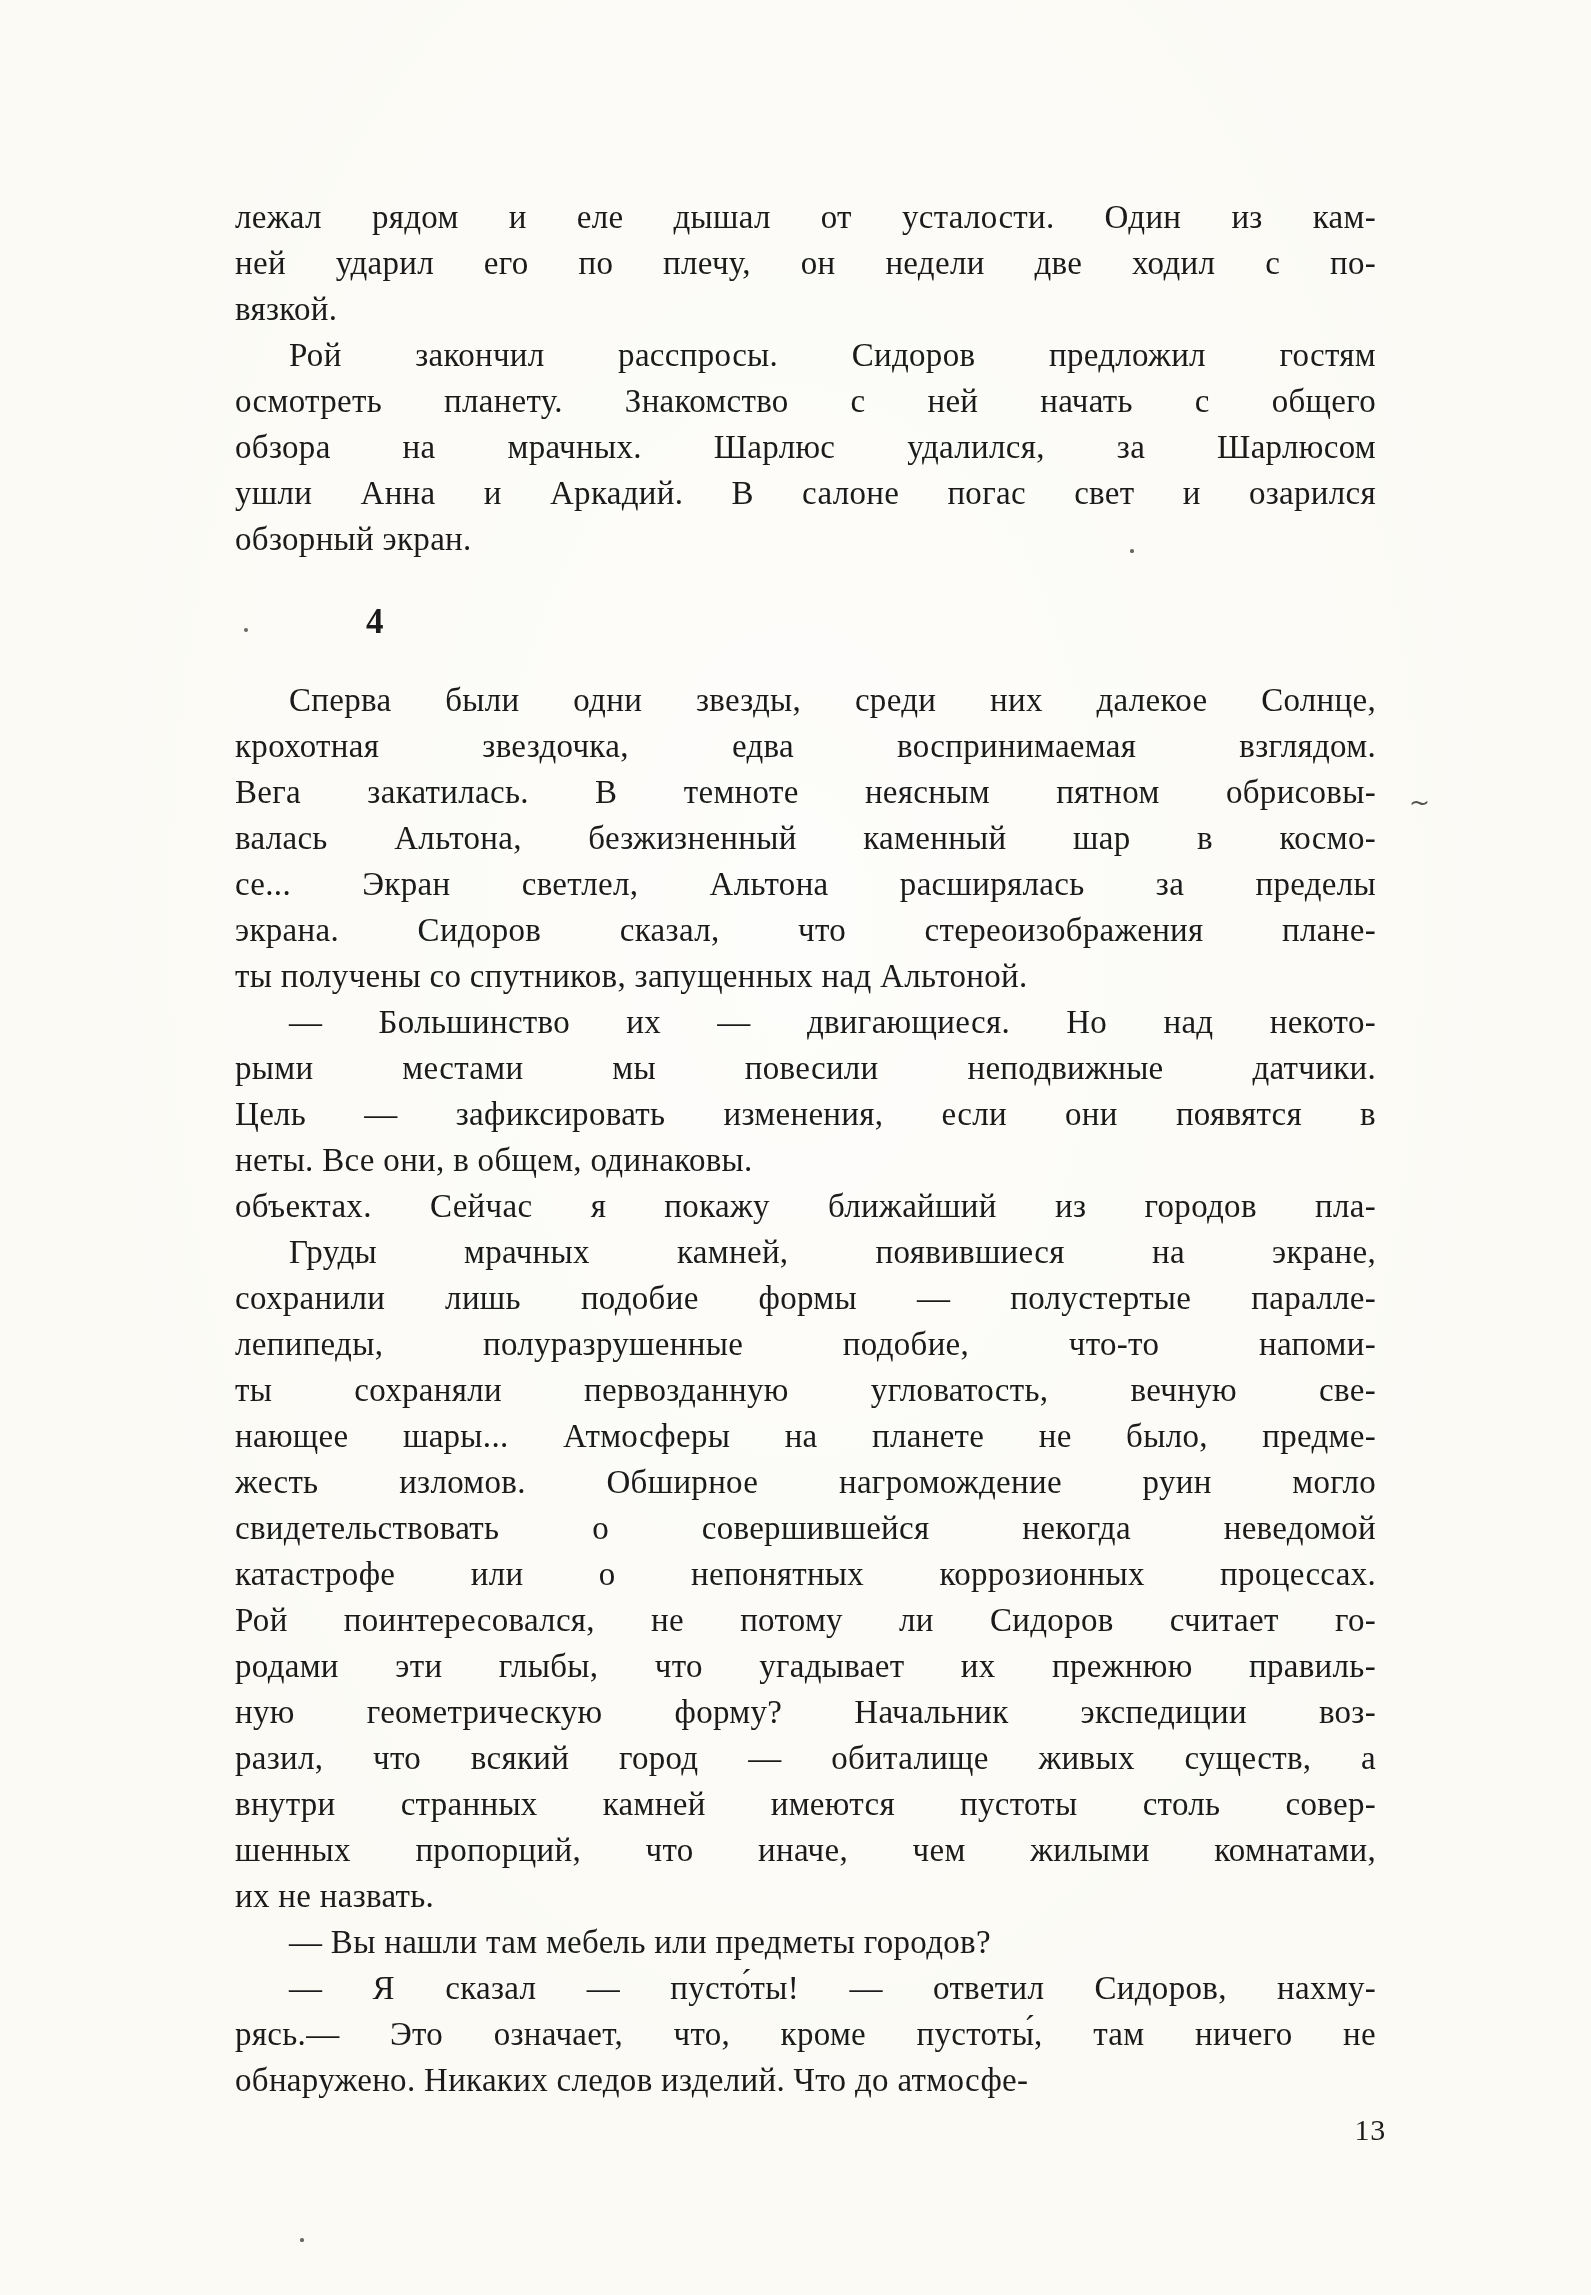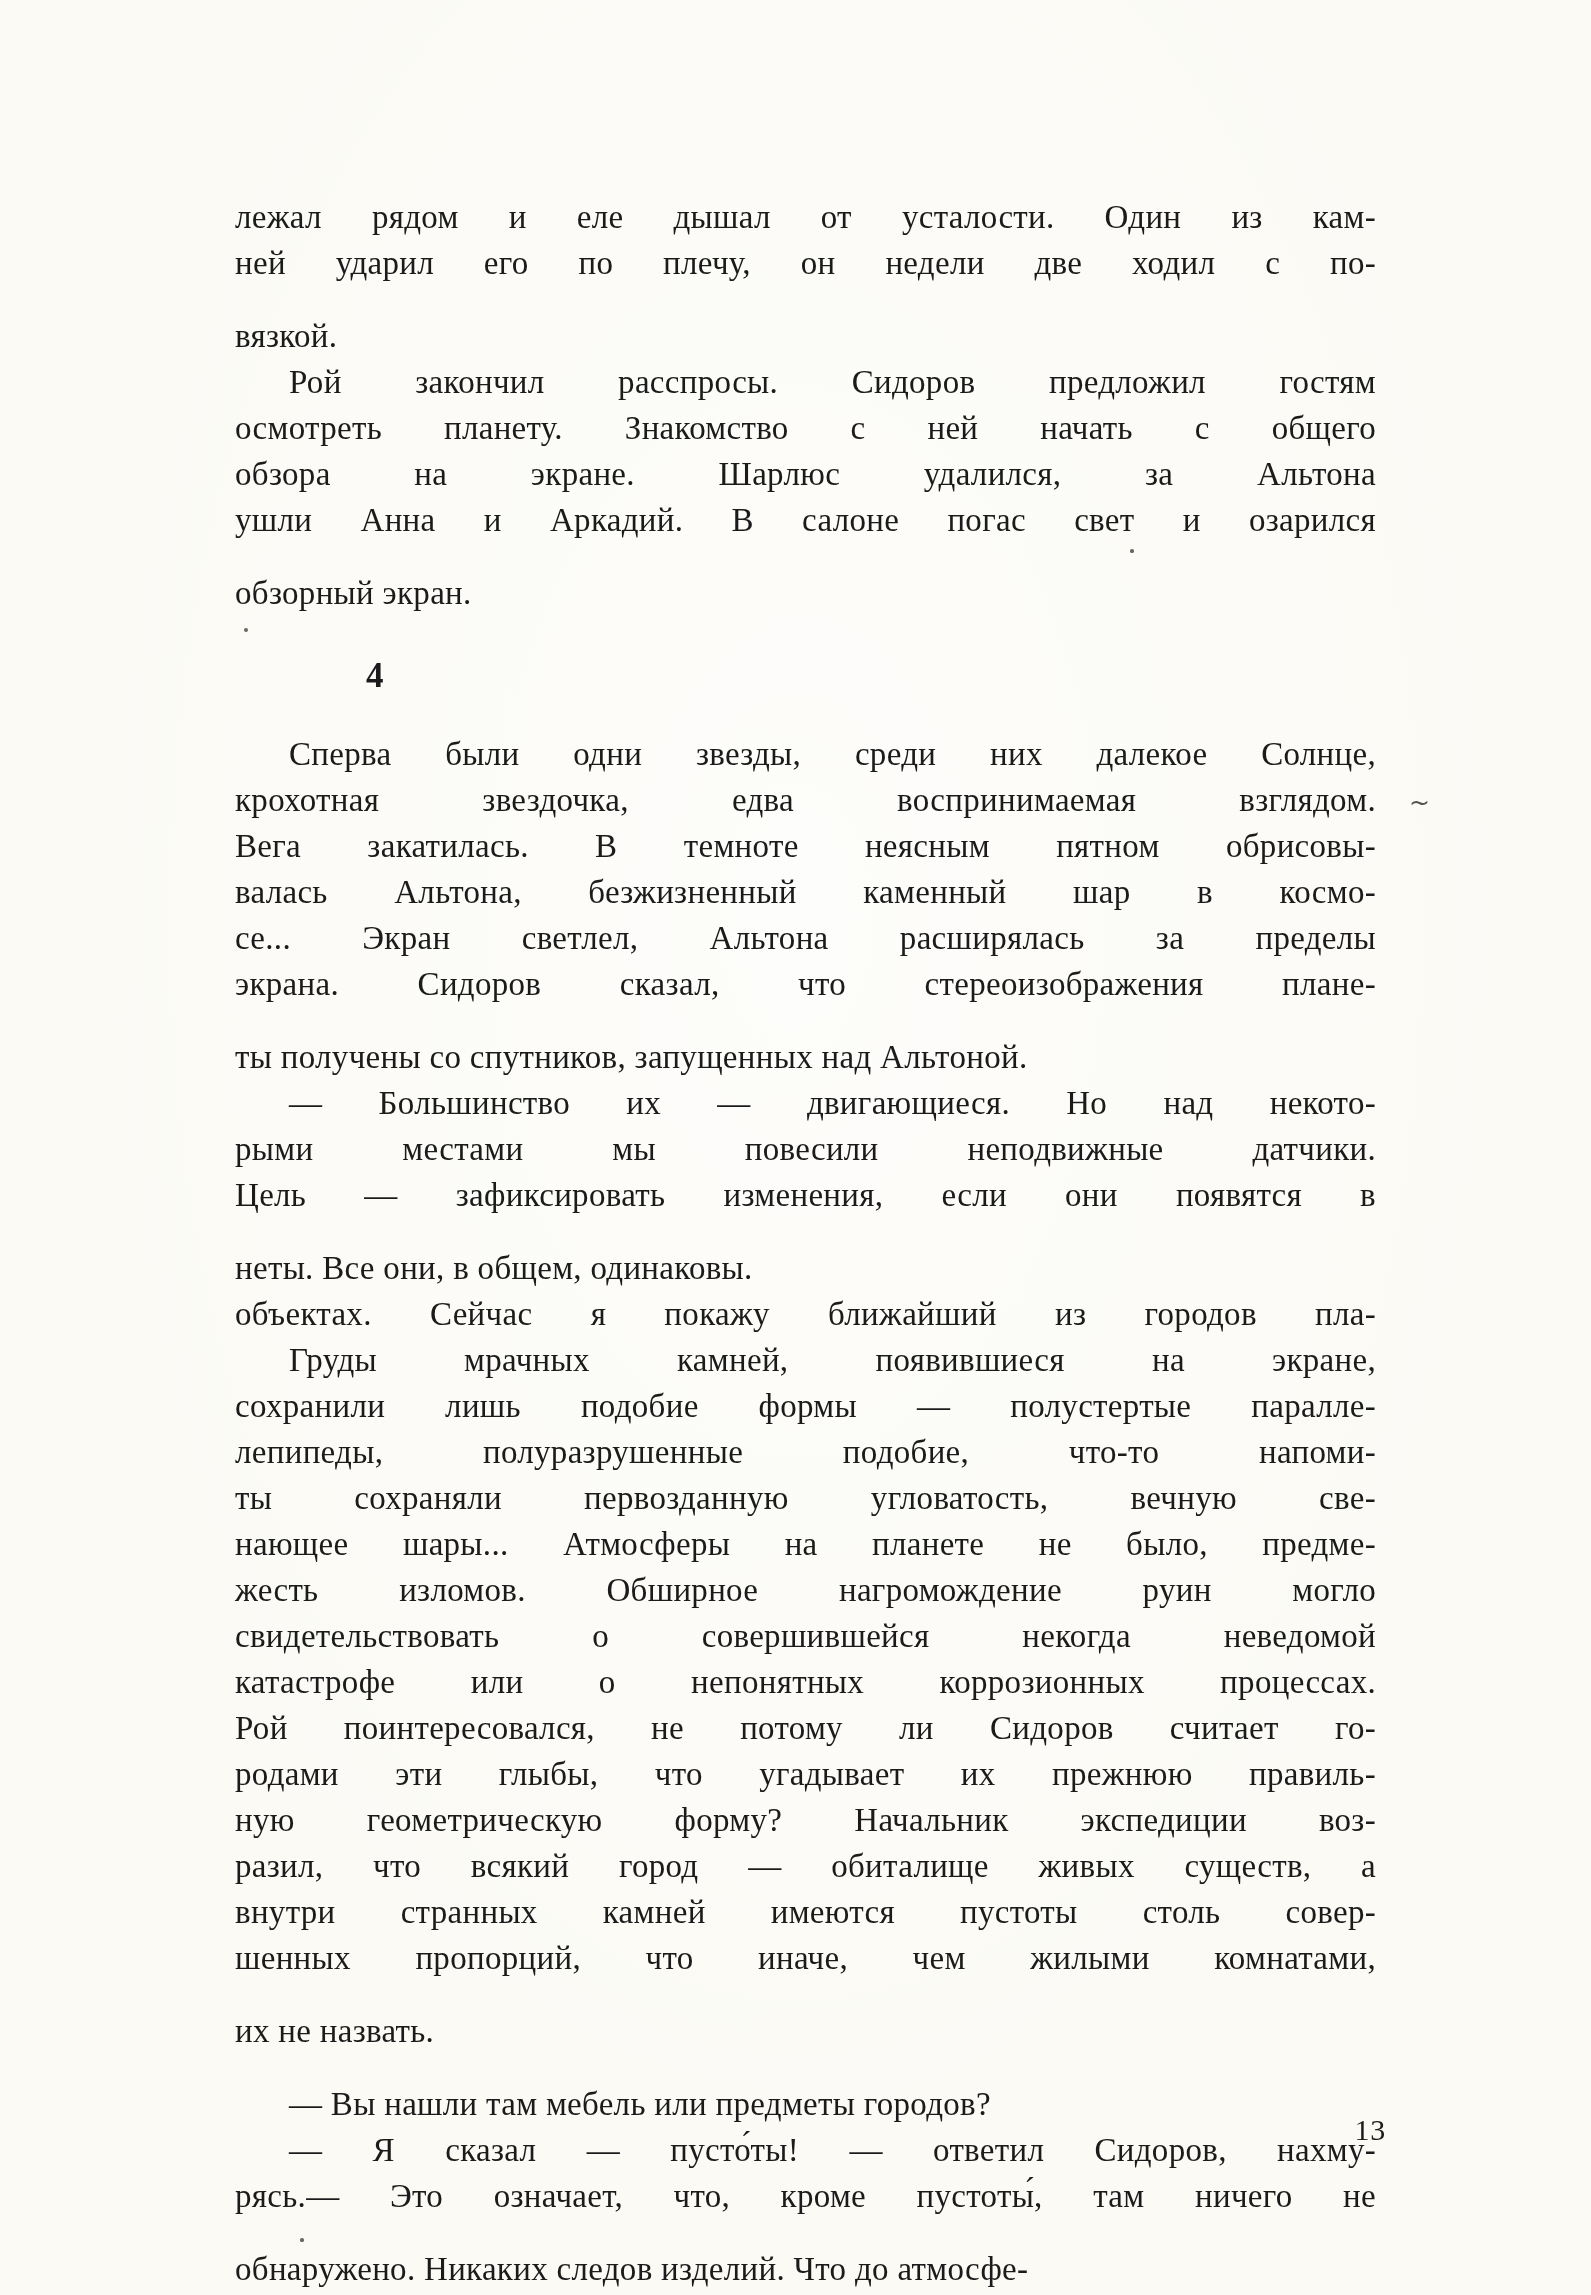--- a/index.html
+++ b/index.html
@@ -31,21 +31,20 @@
   .line {
     font-size: 33px;
     line-height: 46px;
     text-align: justify;
     text-align-last: justify;
     letter-spacing: 0.3px;
     white-space: normal;
   }
   .line.last {
     text-align-last: left;
-    margin-top: 27px;
   }
   .line.indent {
     text-indent: 54px;
     font-family: Liberation Serif, serif;
   }
   .heading {
     font-size: 35px;
     line-height: 46px;
     font-weight: bold;
     margin: 37px 0 32px 131px;
@@ -85,21 +84,21 @@
 <div class="page">
   <div class="text-column">
       <div class="paragraph">
         <div class="line">лежал рядом и еле дышал от усталости. Один из кам-</div>
         <div class="line">ней ударил его по плечу, он недели две ходил с по-</div>
         <div class="line last">вязкой.</div>
       </div>
       <div class="paragraph">
         <div class="line indent">Рой закончил расспросы. Сидоров предложил гостям</div>
         <div class="line">осмотреть планету. Знакомство с ней начать с общего</div>
-        <div class="line">обзора на экране. Шарлюс удалился, за Альтона</div>
+        <div class="line">обзора на мрачных. Шарлюс удалился, за Шарлюсом</div>
         <div class="line">ушли Анна и Аркадий. В салоне погас свет и озарился</div>
         <div class="line last">обзорный экран.</div>
       </div>
       <div class="heading">4</div>
       <div class="paragraph">
         <div class="line indent">Сперва были одни звезды, среди них далекое Солнце,</div>
         <div class="line">крохотная звездочка, едва воспринимаемая взглядом.</div>
         <div class="line">Вега закатилась. В темноте неясным пятном обрисовы-</div>
         <div class="line">валась Альтона, безжизненный каменный шар в космо-</div>
         <div class="line">се... Экран светлел, Альтона расширялась за пределы</div>

